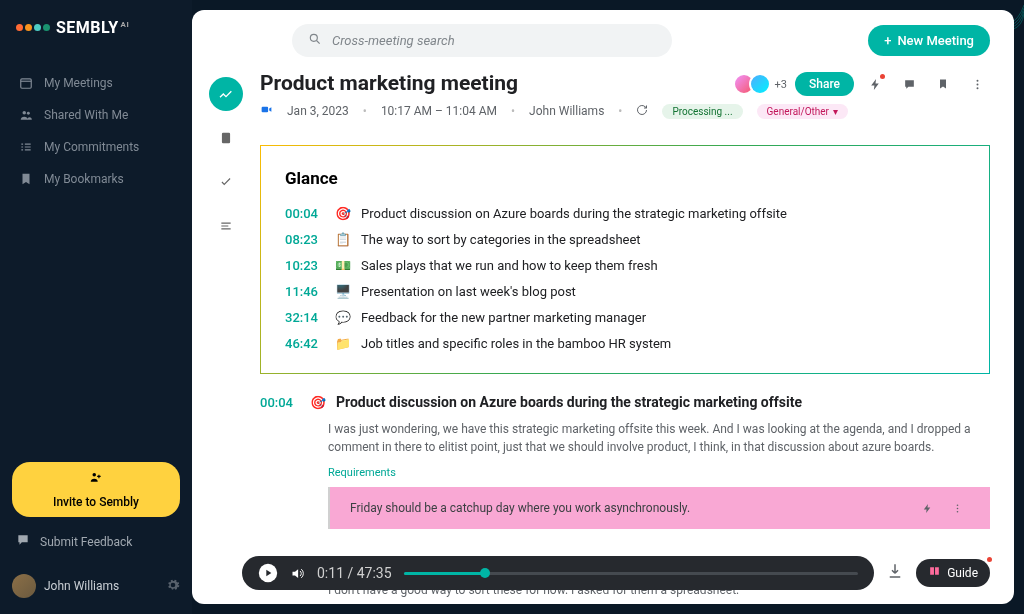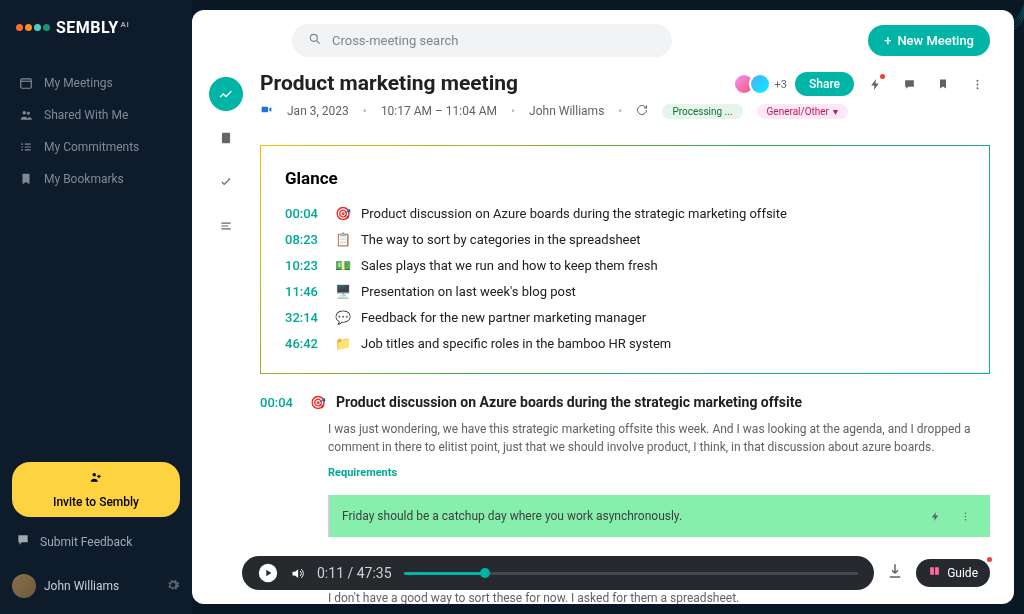--- a/index.html
+++ b/index.html
@@ -20,21 +20,21 @@
 .invite-btn { background: #ffd23f; color: #000; border: none; border-radius: 18px; padding: 8px 10px; font-size: 12px; font-weight: 500; display: flex; align-items: center; gap: 8px; cursor: pointer; margin-bottom: 10px; flex-direction: column; }
 .feedback-btn { background: transparent; color: #a0a8b0; border: none; padding: 6px 4px; font-size: 12px; display: flex; align-items: center; gap: 10px; cursor: pointer; margin-bottom: 14px; }
 .user-row { display: flex; align-items: center; gap: 8px; padding: 4px 0; }
 .avatar { width: 24px; height: 24px; border-radius: 50%; background: linear-gradient(135deg, #8b6f47, #6b5a3f); }
 .user-name { font-size: 12px; color: #c8ced4; flex: 1; }
 .gear { color: #6a737d; cursor: pointer; }
 
 
 .main { flex: 1; background: #fff; border-radius: 12px; margin: 10px 10px 10px 0; overflow: hidden; display: flex; flex-direction: column; position: relative; }
 .topbar { display: flex; align-items: center; padding: 14px 24px; gap: 16px; }
-.search { flex: 0 0 auto; margin: 0 auto; background: #f1f3f4; border-radius: 20px; padding: 8px 16px; display: flex; align-items: center; gap: 10px; width: 380px; color: #80868b; font-size: 13px; }
+.search { flex: 0 0 auto; margin: 0 auto; background: #f1f3f4; border-radius: 20px; padding: 8px 16px; display: flex; align-items: center; gap: 10px; width: 380px; color: #80868b; font-size: 13px; font-style: italic; }
 .new-meeting-btn { background: #00b5a5; color: #fff; border: none; border-radius: 18px; padding: 8px 16px; font-size: 13px; font-weight: 500; display: flex; align-items: center; gap: 6px; cursor: pointer; }
 
 
 .content { flex: 1; display: flex; overflow: hidden; padding: 0 24px 0 16px; }
 .mini-nav { width: 36px; display: flex; flex-direction: column; gap: 10px; padding-top: 6px; align-items: center; }
 .mini-btn { width: 34px; height: 34px; border-radius: 50%; display: flex; align-items: center; justify-content: center; cursor: pointer; color: #666; }
 .mini-btn.active { background: #00b5a5; color: #fff; }
 .content-main { flex: 1; padding-left: 16px; overflow-y: auto; padding-bottom: 60px; }
 .content-main::-webkit-scrollbar { width: 0; }
 
@@ -64,22 +64,22 @@
 .glance-emoji { width: 16px; text-align: center; }
 .glance-text { color: #202124; }
 
 .section { margin-bottom: 26px; }
 .section-head { display: flex; align-items: center; gap: 10px; margin-bottom: 10px; }
 .section-time { color: #00a896; font-weight: 500; font-size: 13px; width: 40px; }
 .section-emoji { width: 16px; text-align: center; font-size: 13px; }
 .section-title { font-size: 14px; font-weight: 700; color: #202124; }
 .section-body { padding-left: 68px; }
 .section-text { font-size: 12px; color: #5f6368; line-height: 1.5; margin-bottom: 10px; }
-.section-tag { font-size: 11px; color: #00a896; font-weight: 700; margin-bottom: 16px; }
-.section-note { background: #86efac; border-left: 2px solid #d0d0d0; padding: 8px 12px; font-size: 12px; color: #3c4043; display: flex; align-items: center; justify-content: space-between; }
+.section-tag { font-size: 11px; color: #00a896; font-weight: 400; margin-bottom: 8px; }
+.section-note { background: #f9a8d4; border-left: 2px solid #d0d0d0; padding: 8px 20px; font-size: 12px; color: #3c4043; display: flex; align-items: center; justify-content: space-between; }
 .note-actions { display: flex; gap: 4px; }
 
 
 .player-wrap { position: absolute; bottom: 14px; left: 50px; right: 24px; display: flex; align-items: center; gap: 12px; }
 .player { flex: 1; background: #26292e; border-radius: 22px; padding: 7px 16px; display: flex; align-items: center; gap: 12px; color: #fff; }
 .player-btn { color: #fff; cursor: pointer; display: flex; }
 .player-time { font-size: 14px; color: #d0d0d0; }
 .player-bar { flex: 1; height: 3px; background: #454a50; border-radius: 2px; position: relative; }
 .player-fill { position: absolute; left: 0; top: 0; bottom: 0; width: 18%; background: #00b5a5; border-radius: 2px; }
 .player-dot { position: absolute; left: 18%; top: 50%; transform: translate(-50%, -50%); width: 10px; height: 10px; background: #00b5a5; border-radius: 50%; }

